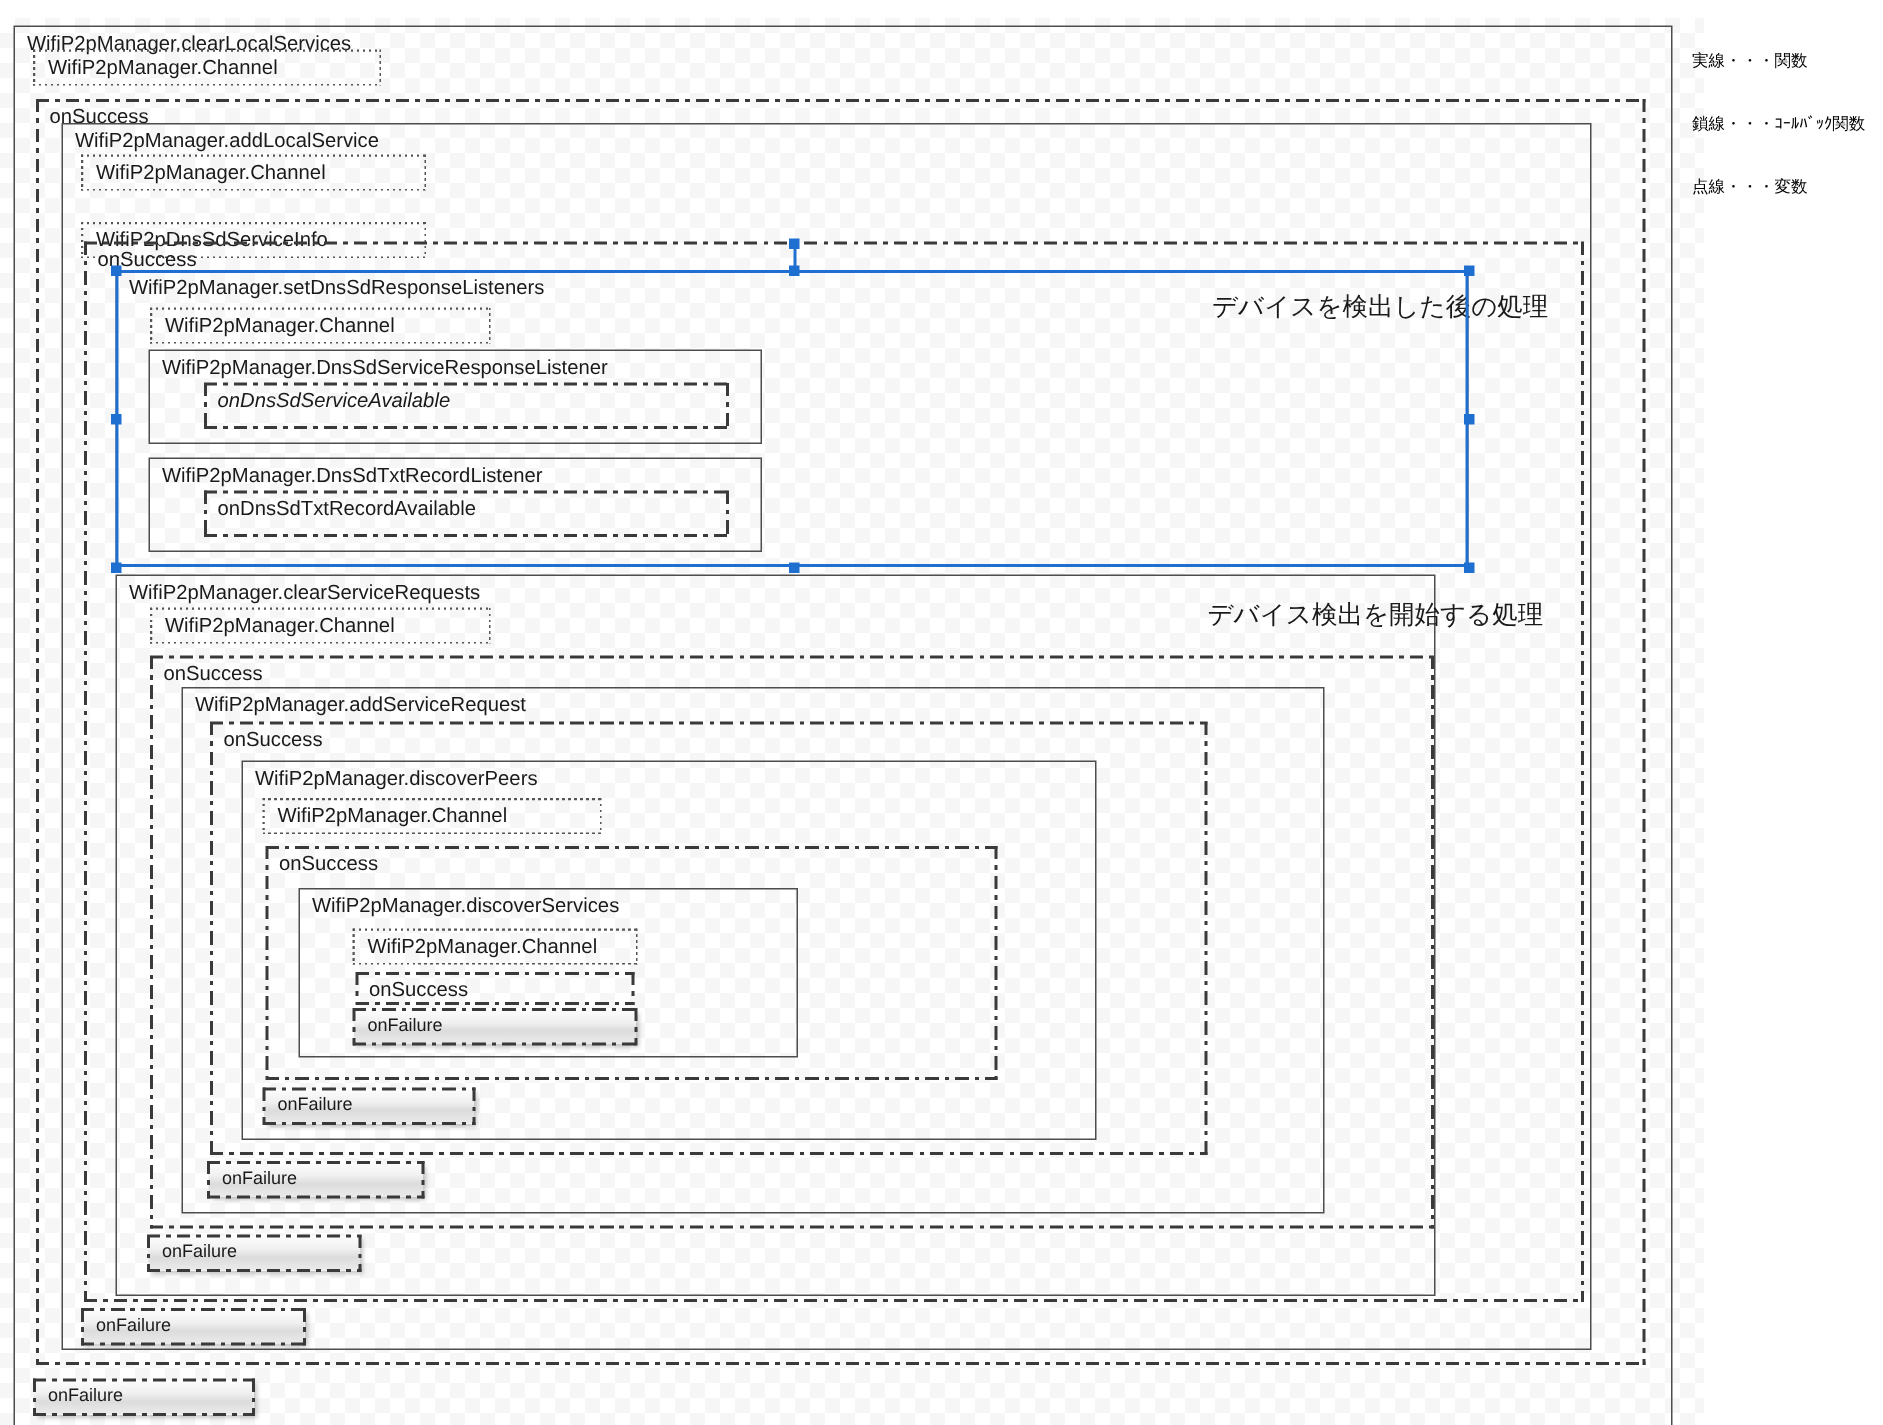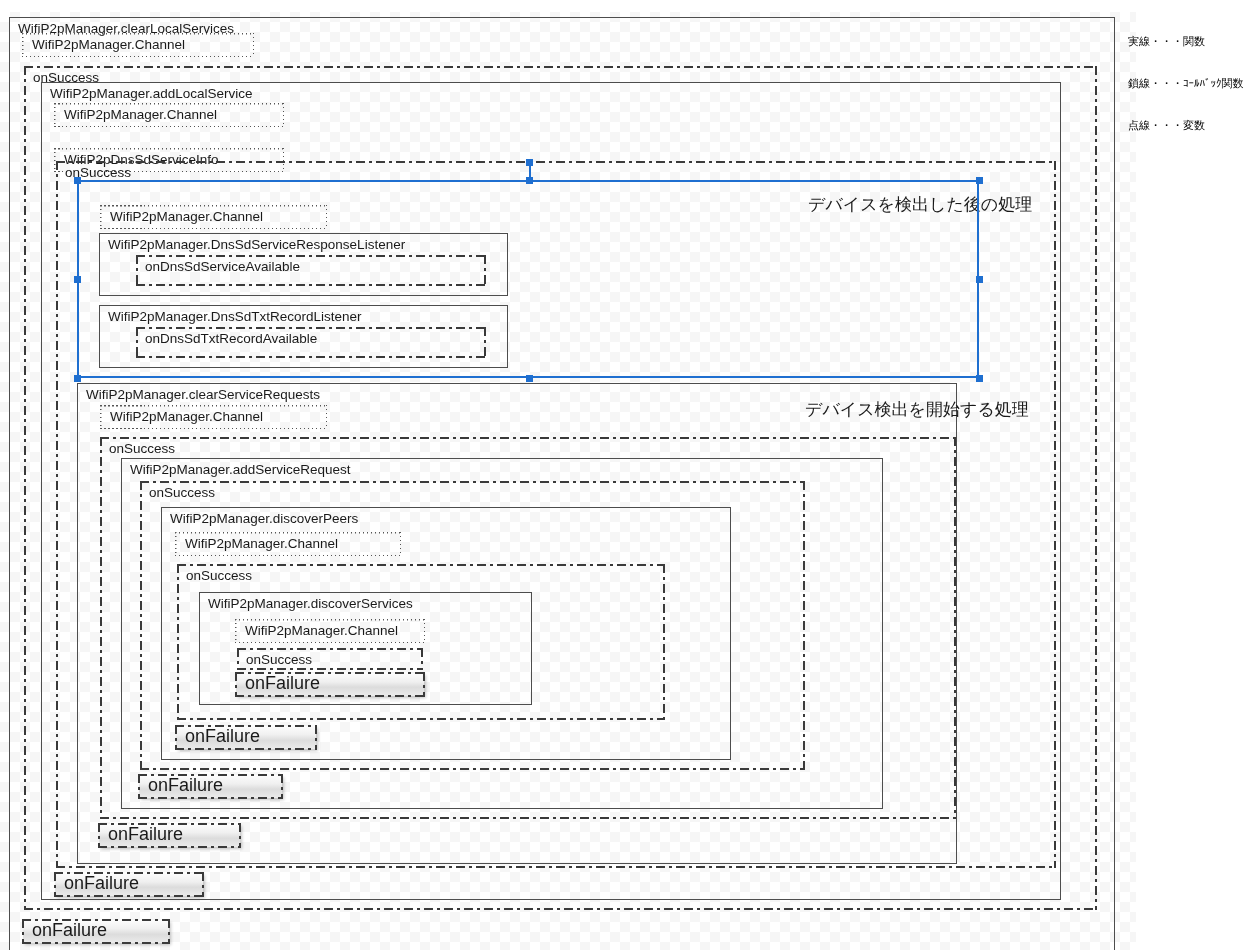--- a/index.html
+++ b/index.html
@@ -81,21 +81,21 @@
     pointer-events:none;
     background-image:
       repeating-linear-gradient(to right,#3a3a3a 0 9px,transparent 9px 13px,#3a3a3a 13px 16px,transparent 16px 20px),
       repeating-linear-gradient(to right,#3a3a3a 0 9px,transparent 9px 13px,#3a3a3a 13px 16px,transparent 16px 20px),
       repeating-linear-gradient(to bottom,#3a3a3a 0 9px,transparent 9px 13px,#3a3a3a 13px 16px,transparent 16px 20px),
       repeating-linear-gradient(to bottom,#3a3a3a 0 9px,transparent 9px 13px,#3a3a3a 13px 16px,transparent 16px 20px);
     background-repeat:no-repeat;
     background-size:100% 2px,100% 2px,2px 100%,2px 100%;
     background-position:left top,left bottom,left top,right top;
   }
-  .fail .lbl{left:9px;top:3px;font-size:18px;}
+  .fail .lbl{left:9px;top:3px;font-size:12px;}
   
   .sel{
     position:absolute;box-sizing:border-box;
     border:2px solid #1f6fd0;
     background:transparent;
   }
   .handle{
     position:absolute;width:7px;height:7px;background:#1f6fd0;
   }
   .connector{position:absolute;background:#1f6fd0;}
@@ -126,30 +126,33 @@
   </div>
 
   <div class="box var" style="left:55px;top:119px;width:228px;height:22px;margin-top:18px;">
     <div class="lbl varlabel">WifiP2pDnsSdServiceInfo</div>
   </div>
 
   <div class="box cb" style="left:55px;top:148px;width:1002px;height:709px;">
     <div class="lbl boxlabel">onSuccess</div>
   </div>
 
+  <div class="box fn" style="left:77px;top:168px;width:902px;height:198px;">
+    <div class="lbl boxlabel">WifiP2pManager.setDnsSdResponseListeners</div>
+  </div>
   <div class="note" style="left:808px;top:181px;">デバイスを検出した後の処理</div>
 
   <div class="box var" style="left:101px;top:194px;width:225px;height:22px;">
     <div class="lbl varlabel">WifiP2pManager.Channel</div>
   </div>
 
   <div class="box fn" style="left:99px;top:221px;width:409px;height:63px;">
     <div class="lbl boxlabel">WifiP2pManager.DnsSdServiceResponseListener</div>
   </div>
-  <div class="box cb" style="left:135px;top:242px;width:352px;height:33px;">
+  <div class="box cb" style="left:135px;top:242px;width:352px;height:33px;font-style:italic;">
     <div class="lbl boxlabel">onDnsSdServiceAvailable</div>
   </div>
 
   <div class="box fn" style="left:99px;top:293px;width:409px;height:63px;">
     <div class="lbl boxlabel">WifiP2pManager.DnsSdTxtRecordListener</div>
   </div>
   <div class="box cb" style="left:135px;top:314px;width:352px;height:33px;">
     <div class="lbl boxlabel">onDnsSdTxtRecordAvailable</div>
   </div>
 

